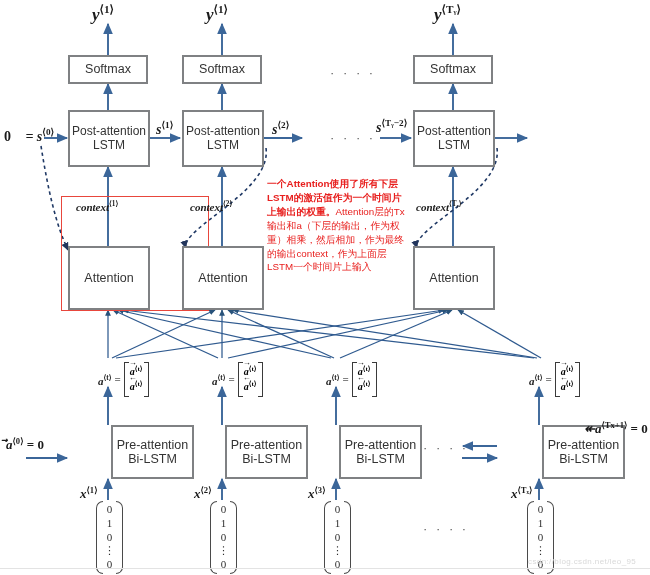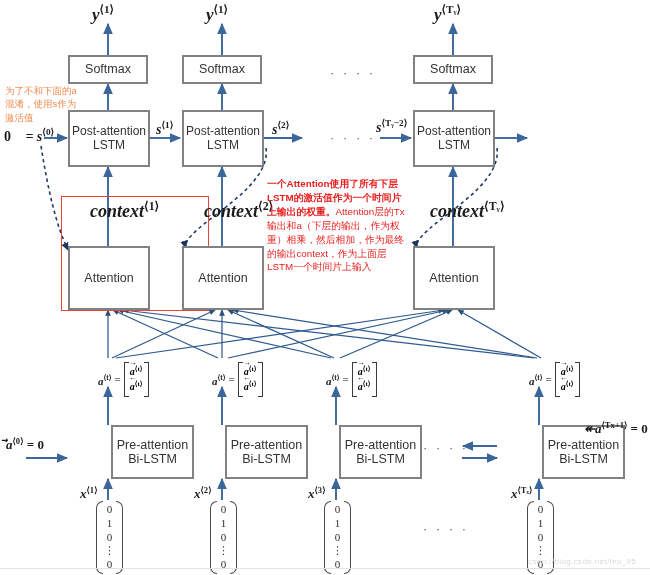--- a/index.html
+++ b/index.html
@@ -61,21 +61,21 @@
     font-size: 0.66em;
     vertical-align: super;
     font-style: normal;
     font-weight: bold;
     font-family: "Liberation Serif", serif;
   }
   .lbl .up { font-style: normal; font-weight: bold; }
 
   .y-lbl { font-size: 17px; }
   .s-lbl { font-size: 14px; }
-  .ctx-lbl { font-size: 18px; font-weight: bold; margin-left: 14px; }
+  .ctx-lbl { font-size: 11px; font-weight: bold; }
   .x-lbl { font-size: 13px; }
   .a-eq { font-size: 11px; }
 
   .dots {
     position: absolute;
     color: #5a5a5a;
     font-size: 13px;
     letter-spacing: 2.5px;
     font-family: "Liberation Sans", sans-serif;
   }
@@ -458,21 +458,20 @@
           <span>0</span>
     </span>
       </span>
   </div>
 
   <div class="dots" style="left:330px; top:65px;">· · · ·</div>
   <div class="dots" style="left:330px; top:130px;">· · · ·</div>
   <div class="dots" style="left:423px; top:440px;">· · · ·</div>
   <div class="dots" style="left:423px; top:521px;">· · · ·</div>
 
-  <div class="note note-orange" style="left:5px; top:84px;">为了不和下面的a混淆，使用s作为激活值</div>
 
   <div class="note note-red" style="left:267px; top:177px;">
     <span>一个Attention使用了所有下层LSTM的激活值作为一个时间片上输出的权重。</span><span class="thin">Attention层的Tx输出和a（下层的输出，作为权重）相乘，然后相加，作为最终的输出context，作为上面层LSTM一个时间片上输入</span>
   </div>
 
   <div class="watermark" style="left:528px; top:557px;">csdn://blog.csdn.net/leo_95</div>
   <div class="bottomrule" style="left:0; top:568px; width:650px;"></div>
 
 </div>
 

